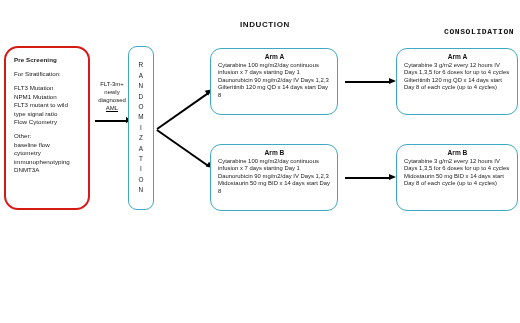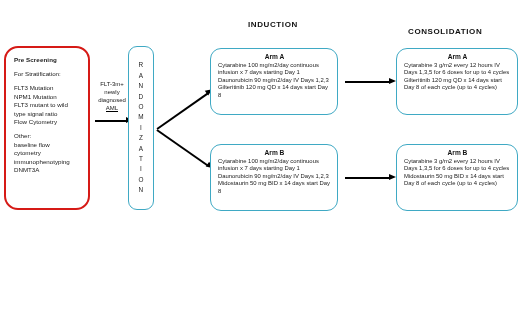--- a/index.html
+++ b/index.html
@@ -102,22 +102,22 @@
   }
 
   
   .col-header {
     position: absolute;
     font-size: 8px;
     font-weight: bold;
     color: #111111;
     letter-spacing: 0.6px;
   }
-  #hdr-induction { left: 240px; top: 20px; margin-left: 8px; }
-  #hdr-consolidation { left: 408px; top: 27px; }
+  #hdr-induction { left: 240px; top: 20px; }
+  #hdr-consolidation { left: 444px; top: 27px; font-family: Liberation Mono, monospace; }
 
   
   .tx-box {
     position: absolute;
     border: 1.6px solid #3fa9c4;
     border-radius: 11px;
     background: #ffffff;
     box-sizing: border-box;
     padding: 4px 6px 4px 7px;
   }

